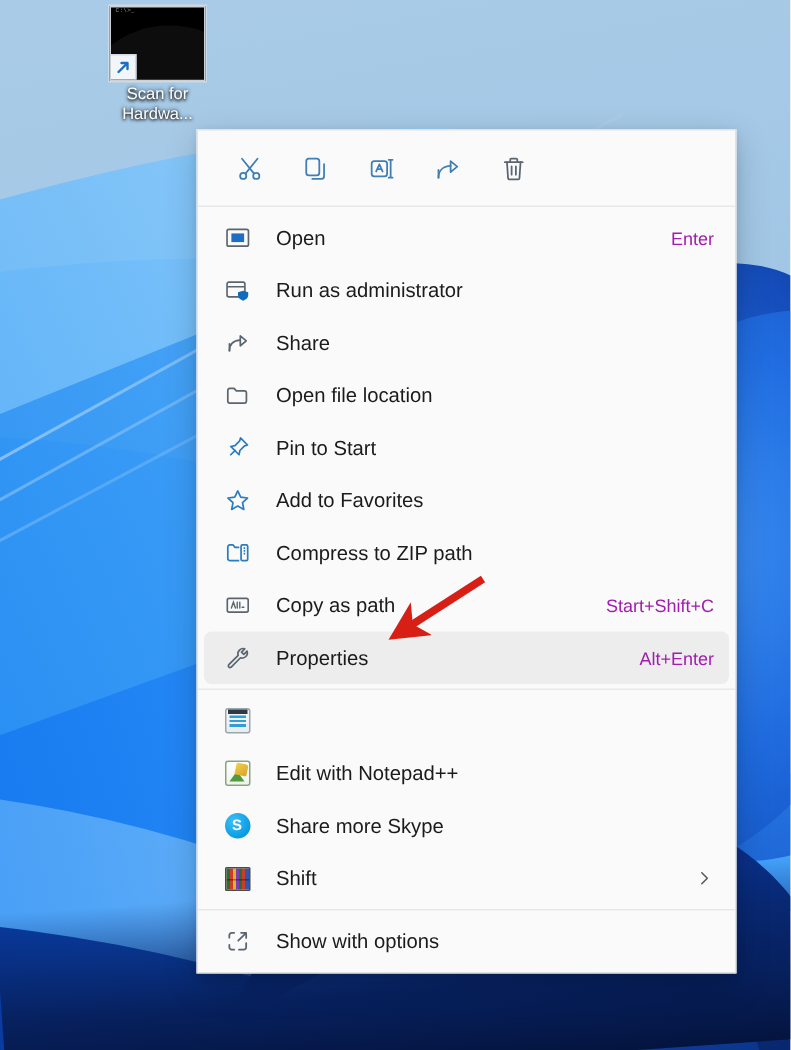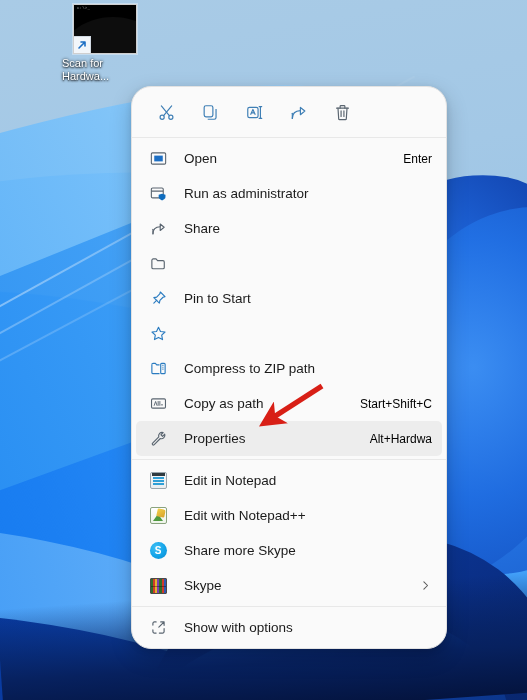--- a/index.html
+++ b/index.html
@@ -108,20 +108,21 @@
   #darkbase {
     left: 0; bottom: -10px; width: 560px; height: 120px;
     background: linear-gradient(180deg, rgba(6,28,92,0) 0%, #07215f 60%, #04143f 100%);
     transform: rotate(-4deg);
   }
 
   
   #desk-icon {
     position: absolute; left: 62px; top: 4px;
     width: 86px;
+    text-align: center;
     cursor: default;
   }
   #desk-icon .thumb {
     width: 64px; height: 50px;
     margin: 0 auto;
     position: relative;
     background: #000;
     border: 1px solid #cfcfcf;
     box-shadow: 0 0 0 1px rgba(255,255,255,.35);
     overflow: hidden;
@@ -153,24 +154,24 @@
     line-height: 13px;
     color: #ffffff;
     text-shadow: 0 0 3px rgba(0,0,0,.9), 0 1px 2px rgba(0,0,0,.85);
     word-wrap: break-word;
   }
 
   
   #context-menu {
     position: absolute;
     left: 131px; top: 86px;
-    width: 316px;
+    width: 360px;
     background: #fafafa;
     border: 1px solid #e2e2e2;
-    border-radius: 20px;
+    border-radius: 0;
     box-shadow: 0 8px 22px rgba(0,0,0,.20), 0 2px 6px rgba(0,0,0,.10);
     padding: 0;
     overflow: hidden;
     font-size: 13.5px;
     color: #1a1a1a;
   }
 
   
   #menu-toolbar {
     display: flex;
@@ -212,21 +213,21 @@
   }
   .mi-icon svg { display: block; }
   .mi-label {
     flex: 1 1 auto;
     font-size: 13.5px;
     color: #1b1b1b;
     white-space: nowrap;
   }
   .mi-accel {
     font-size: 12px;
-    color: #000000;
+    color: #a21caf;
     margin-left: 12px;
     white-space: nowrap;
   }
   .mi-chevron {
     margin-left: 12px;
     color: #5a5a5a;
     display: flex; align-items: center;
   }
 
   
@@ -402,38 +403,40 @@
         </span>
         <span class="mi-label">Share</span>
       </div>
 
       <div class="menu-item">
         <span class="mi-icon">
           <svg width="17" height="17" viewBox="0 0 20 20" fill="none" stroke="#5a6570" stroke-width="1.35" stroke-linejoin="round">
             <path d="M2.2 6.2a1.6 1.6 0 0 1 1.6-1.6h3.3l1.8 2h6.3a1.6 1.6 0 0 1 1.6 1.6v6.4a1.6 1.6 0 0 1-1.6 1.6H3.8a1.6 1.6 0 0 1-1.6-1.6z"></path>
           </svg>
         </span>
+        <span class="mi-label">Open file location</span>
       </div>
 
       <div class="menu-item">
         <span class="mi-icon">
           <svg width="17" height="17" viewBox="0 0 24 24" fill="none" stroke="#2a7bc0" stroke-width="1.6" stroke-linecap="round" stroke-linejoin="round">
             <path d="M14.6 2.8 L21.2 9.4 L18.4 10.2 L14 14.6 L13.2 18.6 L5.4 10.8 L9.4 10 L13.8 5.6 Z"></path>
             <path d="M5.4 18.6 L9.6 14.4"></path>
           </svg>
         </span>
         <span class="mi-label">Pin to Start</span>
       </div>
 
       <div class="menu-item">
         <span class="mi-icon">
           <svg width="17" height="17" viewBox="0 0 24 24" fill="none" stroke="#2a7bc0" stroke-width="1.6" stroke-linejoin="round">
             <path d="M12 3.2 L14.8 9.1 L21.2 9.9 L16.5 14.3 L17.7 20.6 L12 17.5 L6.3 20.6 L7.5 14.3 L2.8 9.9 L9.2 9.1 Z"></path>
           </svg>
         </span>
+        <span class="mi-label">Add to Favorites</span>
       </div>
 
       <div class="menu-item">
         <span class="mi-icon">
           <svg width="17" height="17" viewBox="0 0 20 20" fill="none" stroke="#2a7bc0" stroke-width="1.35" stroke-linejoin="round">
             <path d="M2.2 5.4a1.5 1.5 0 0 1 1.5-1.5h2.6l1.6 1.9h3.3"></path>
             <path d="M2.2 5.4v9.2a1.5 1.5 0 0 0 1.5 1.5h7.5"></path>
             <rect x="12.6" y="3.9" width="5.2" height="12.2" rx="1.1"></rect>
             <path d="M14.6 6.3h1.2 M14.6 8.5h1.2 M14.6 10.7h1.2"></path>
           </svg>
@@ -452,54 +455,53 @@
         <span class="mi-accel">Start+Shift+C</span>
       </div>
 
       <div class="menu-item selected">
         <span class="mi-icon">
           <svg width="17" height="17" viewBox="0 0 24 24" fill="none" stroke="#5a6570" stroke-width="1.6" stroke-linecap="round" stroke-linejoin="round">
             <path d="M18.6 3.6a4.9 4.9 0 0 0-6.2 6.2 L3.4 18.8a1.6 1.6 0 0 0 2.2 2.2 L14.6 12a4.9 4.9 0 0 0 6.2-6.2 L17.7 8.9 L15.5 6.7 Z"></path>
           </svg>
         </span>
         <span class="mi-label">Properties</span>
-        <span class="mi-accel">Alt+Hardwa</span>
+        <span class="mi-accel">Alt+Enter</span>
       </div>
     </div>
 
     <div class="sep"></div>
 
     <div class="menu-list">
 
       <div class="menu-item">
         <span class="mi-icon">
           <span class="appicon ic-notepad"></span>
         </span>
-        <span class="mi-label">Edit in Notepad</span>
       </div>
 
       <div class="menu-item">
         <span class="mi-icon">
           <span class="appicon ic-npp"></span>
         </span>
         <span class="mi-label">Edit with Notepad++</span>
       </div>
 
       <div class="menu-item">
         <span class="mi-icon">
           <span class="ic-skype">S</span>
         </span>
         <span class="mi-label">Share more Skype</span>
       </div>
 
       <div class="menu-item">
         <span class="mi-icon">
           <span class="appicon ic-winrar"></span>
         </span>
-        <span class="mi-label">Skype</span>
+        <span class="mi-label">Shift</span>
         <span class="mi-chevron">
           <svg width="13" height="13" viewBox="0 0 16 16" fill="none" stroke="#5a5a5a" stroke-width="1.3" stroke-linecap="round" stroke-linejoin="round">
             <path d="M6 3.5 L10.5 8 L6 12.5"></path>
           </svg>
         </span>
       </div>
     </div>
 
     <div class="sep"></div>
 

